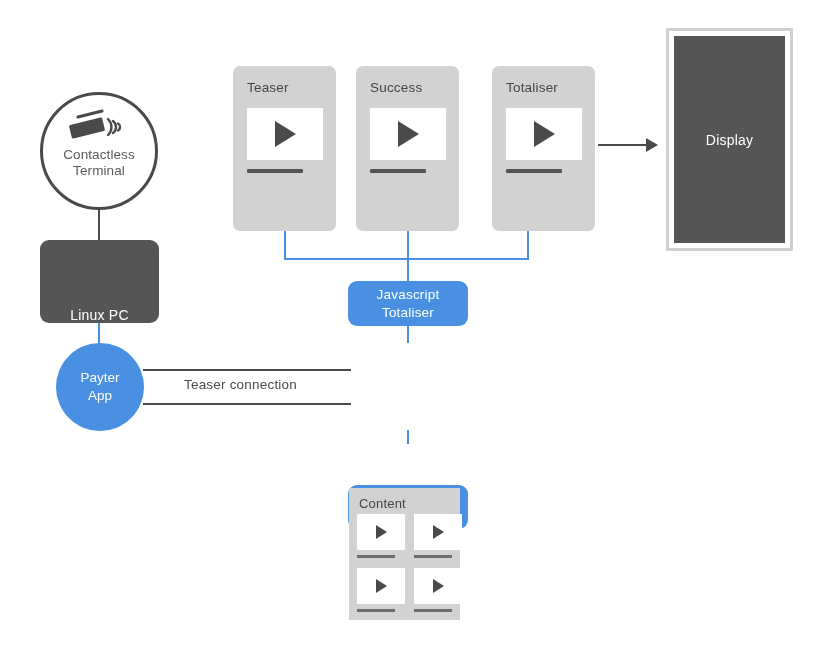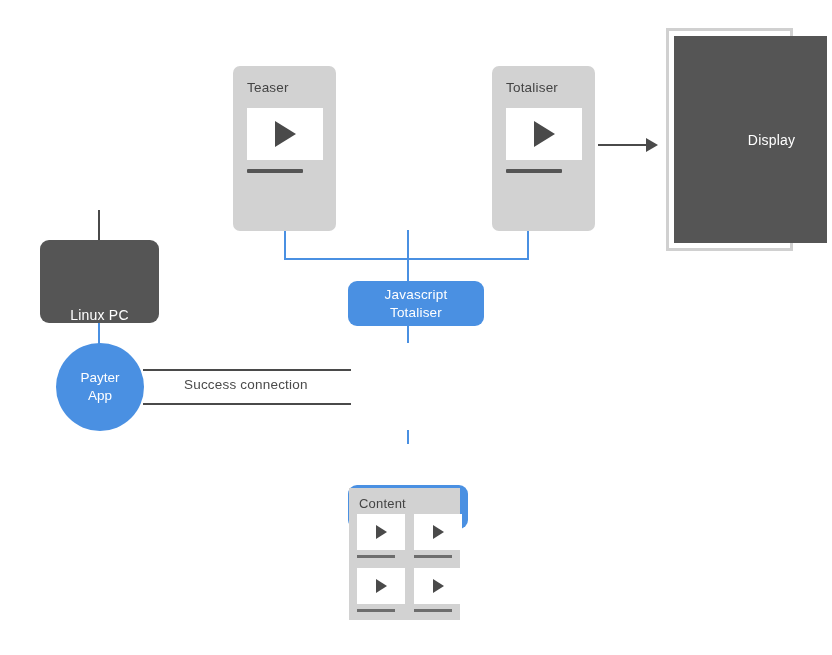--- a/index.html
+++ b/index.html
@@ -150,21 +150,20 @@
   }
   .display-screen {
     width: 100%; height: 100%;
     background: #555555;
     display: flex;
     align-items: center;
     justify-content: center;
     color: #ffffff;
     font-size: 14px;
     letter-spacing: .2px;
-    padding-left: 42px;
   }
 
   
   .content-panel {
     background: #d2d2d2;
   }
   .content-title {
     position: absolute;
     left: 10px; top: 8px;
     color: #444444;
@@ -215,50 +214,72 @@
   <div class="line" style="left:527px; top:230px; width:2px; height:30px;"></div>
 
   <div class="line" style="left:284px; top:258px; width:245px; height:2px;"></div>
 
   <div class="line" style="left:407px; top:258px; width:2px; height:24px;"></div>
 
   <div class="line" style="left:407px; top:325px; width:2px; height:18px;"></div>
 
   <div class="line" style="left:407px; top:430px; width:2px; height:14px;"></div>
 
+  <div class="node terminal-circle" style="left:40px; top:92px;">
+    <svg class="terminal-icon" viewBox="0 0 62 34">
+      <rect x="2" y="12" width="34" height="14" rx="1.5" fill="#4a4a4a" transform="rotate(-14 19 19)"></rect>
+      <rect x="8" y="3.5" width="28" height="3" rx="1.5" fill="#4a4a4a" transform="rotate(-14 22 5)"></rect>
+      <g fill="none" stroke="#4a4a4a" stroke-width="2.4" stroke-linecap="round">
+        <path d="M 40 10 A 11 11 0 0 1 40 26"></path>
+        <path d="M 45 12 A 7.5 7.5 0 0 1 45 24"></path>
+        <path d="M 50 14.5 A 4 4 0 0 1 50 21.5"></path>
+      </g>
+    </svg>
+    <div class="terminal-label">
+      <div>Contactless</div>
+      <div>Terminal</div>
+    </div>
+  </div>
 
   <div class="node dark-box" style="left:40px; top:240px; width:119px; height:83px;">
     <span>Linux PC</span>
   </div>
 
   <div class="node blue-circle" style="left:56px; top:343px; width:88px; height:88px;">
     <span>Payter</span>
     <span>App</span>
   </div>
 
-  <div class="socket-label" style="left:178px; top:377px;">Success connection</div>
+  <div class="socket-label" style="left:178px; top:377px;">Teaser connection</div>
 
   <div class="node media-card" style="left:233px; top:66px; width:103px; height:165px;">
     <div class="media-card-title">Teaser</div>
     <div class="thumb" style="left:14px; top:42px; width:76px; height:52px;">
       <div class="play-tri"></div>
     </div>
     <div class="underbar" style="left:14px; top:103px; width:56px;"></div>
   </div>
 
+  <div class="node media-card" style="left:356px; top:66px; width:103px; height:165px;">
+    <div class="media-card-title">Success</div>
+    <div class="thumb" style="left:14px; top:42px; width:76px; height:52px;">
+      <div class="play-tri"></div>
+    </div>
+    <div class="underbar" style="left:14px; top:103px; width:56px;"></div>
+  </div>
 
   <div class="node media-card" style="left:476px; top:66px; width:103px; height:165px;margin-left:16px;">
     <div class="media-card-title">Totaliser</div>
     <div class="thumb" style="left:14px; top:42px; width:76px; height:52px;">
       <div class="play-tri"></div>
     </div>
     <div class="underbar" style="left:14px; top:103px; width:56px;"></div>
   </div>
 
-  <div class="node blue-box" style="left:348px; top:281px; width:136px; height:45px;">
+  <div class="node blue-box" style="left:348px; top:281px; width:120px; height:45px;">
     <span>Javascript</span>
     <span>Totaliser</span>
   </div>
 
 
   <div class="node blue-box" style="left:348px; top:443px; width:120px; height:44px;margin-top:42px;">
     <span>CMS</span>
   </div>
 
   <div class="node content-panel" style="left:349px; top:488px; width:111px; height:132px;">

